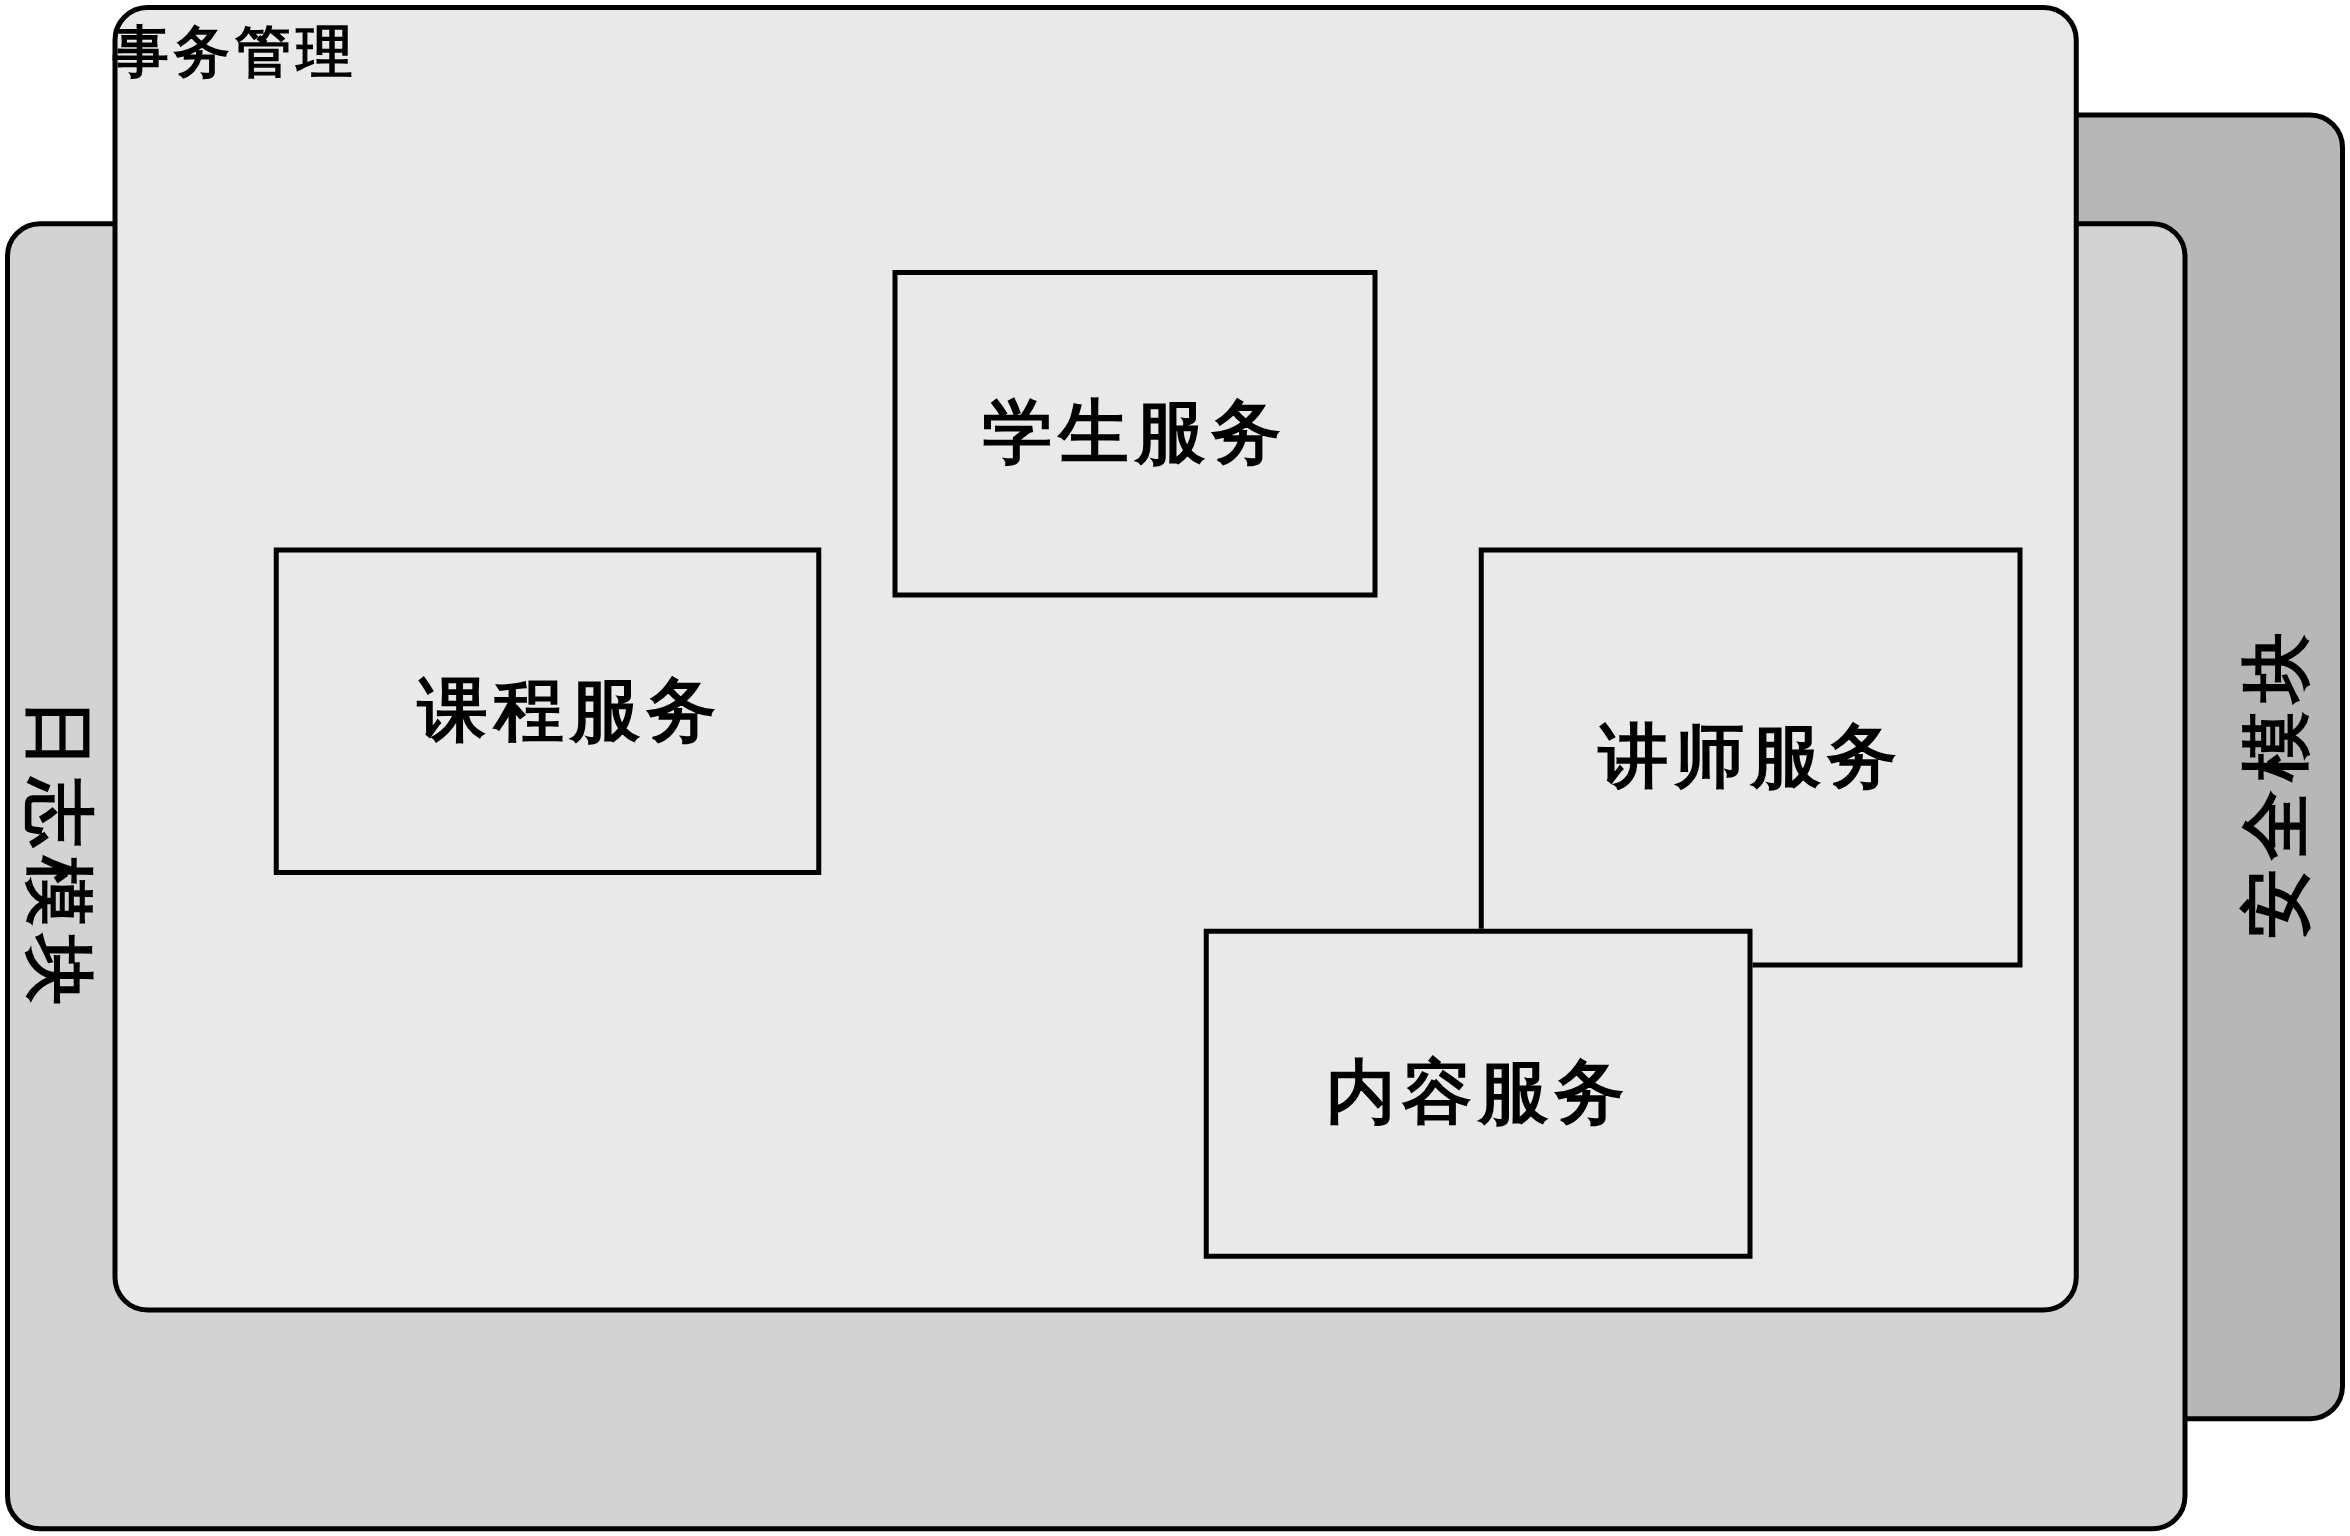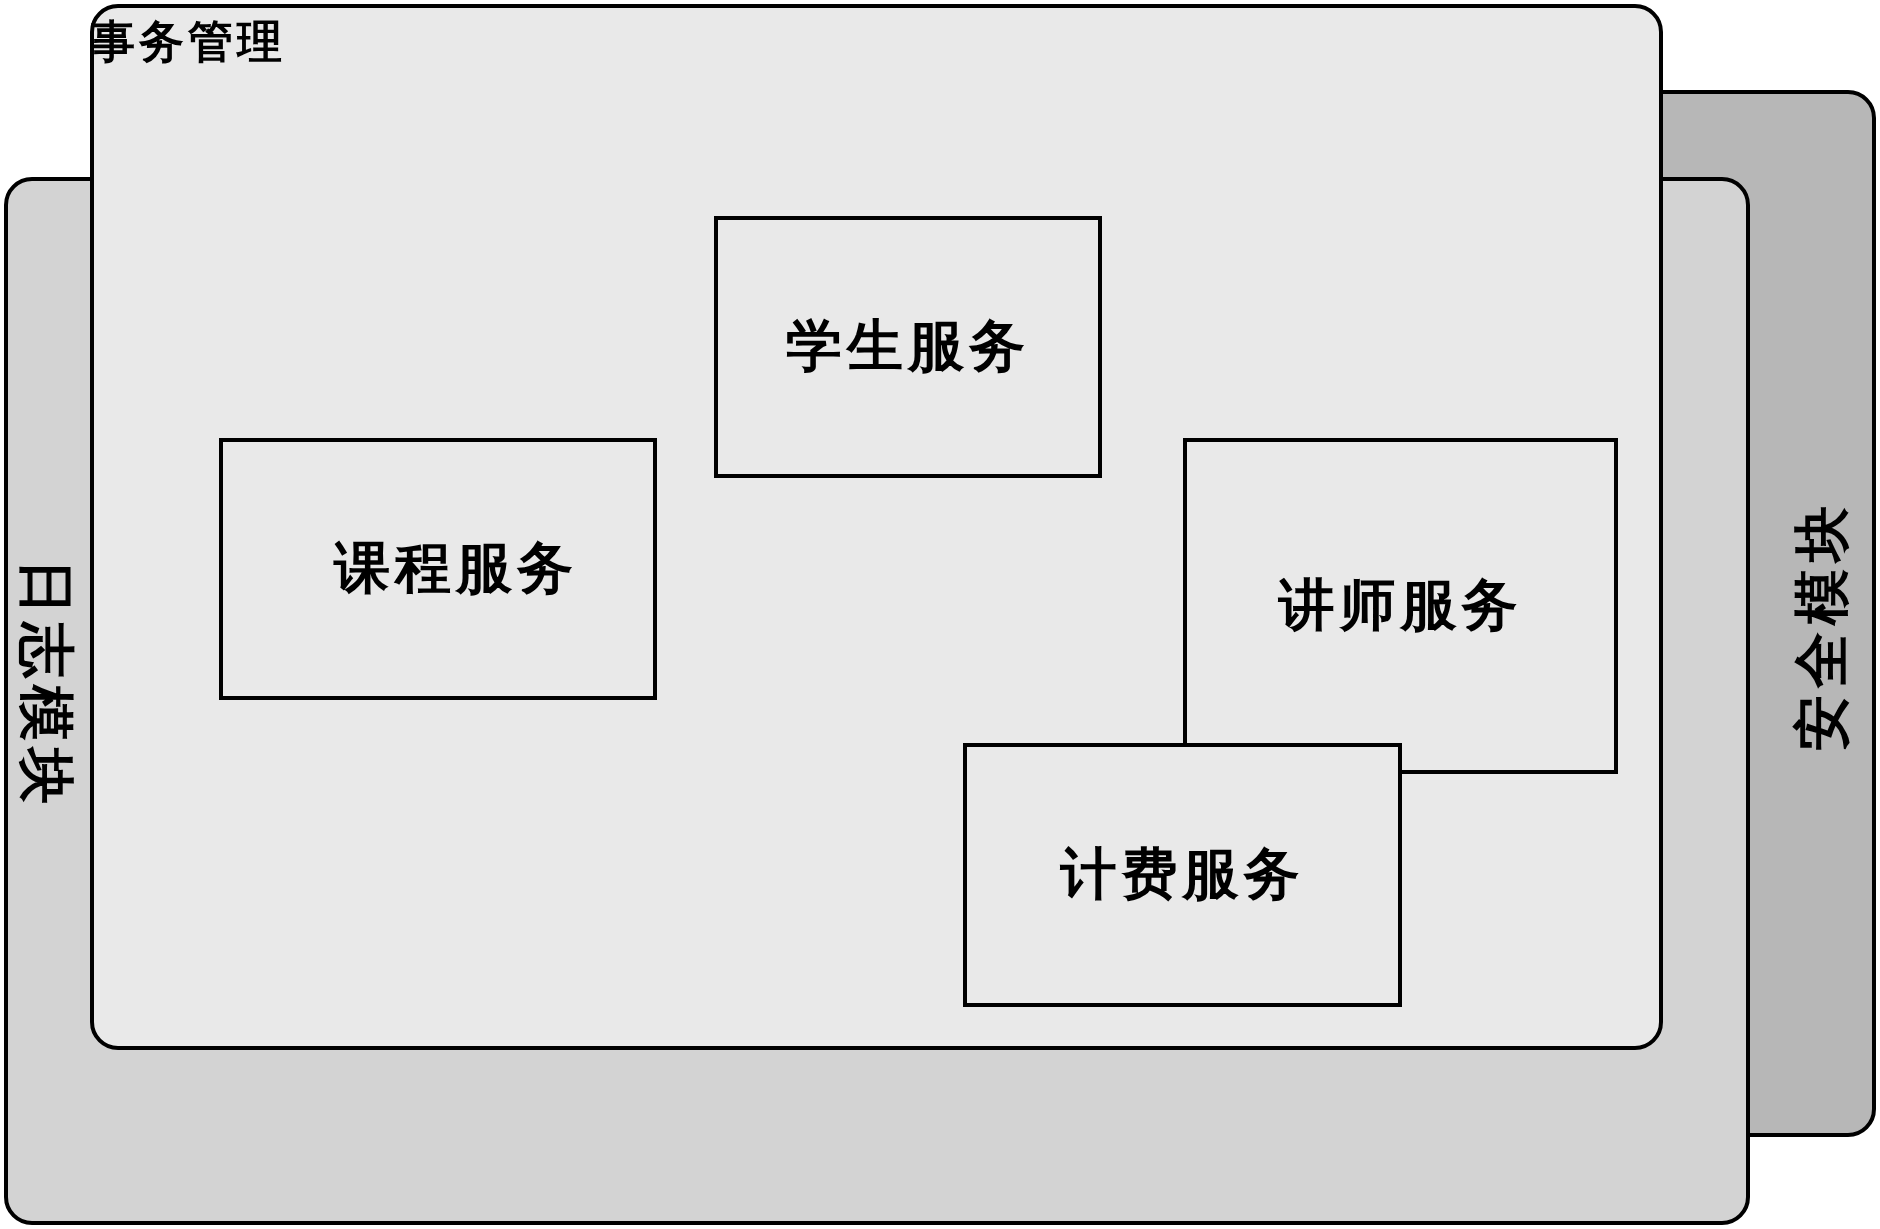--- a/index.html
+++ b/index.html
@@ -113,15 +113,15 @@
   <div class="panel panel-transaction"></div>
   <div class="diagram-title">事务管理</div>
 
   <div class="service-box box-student">学生服务</div>
 
   <div class="service-box box-course">课程服务</div>
 
   <div class="service-box box-lecturer">讲师服务</div>
 
 
-  <div class="service-box box-content">计费服务</div>
+  <div class="service-box box-content">内容服务</div>
 
 </div>
 
 </body></html>

